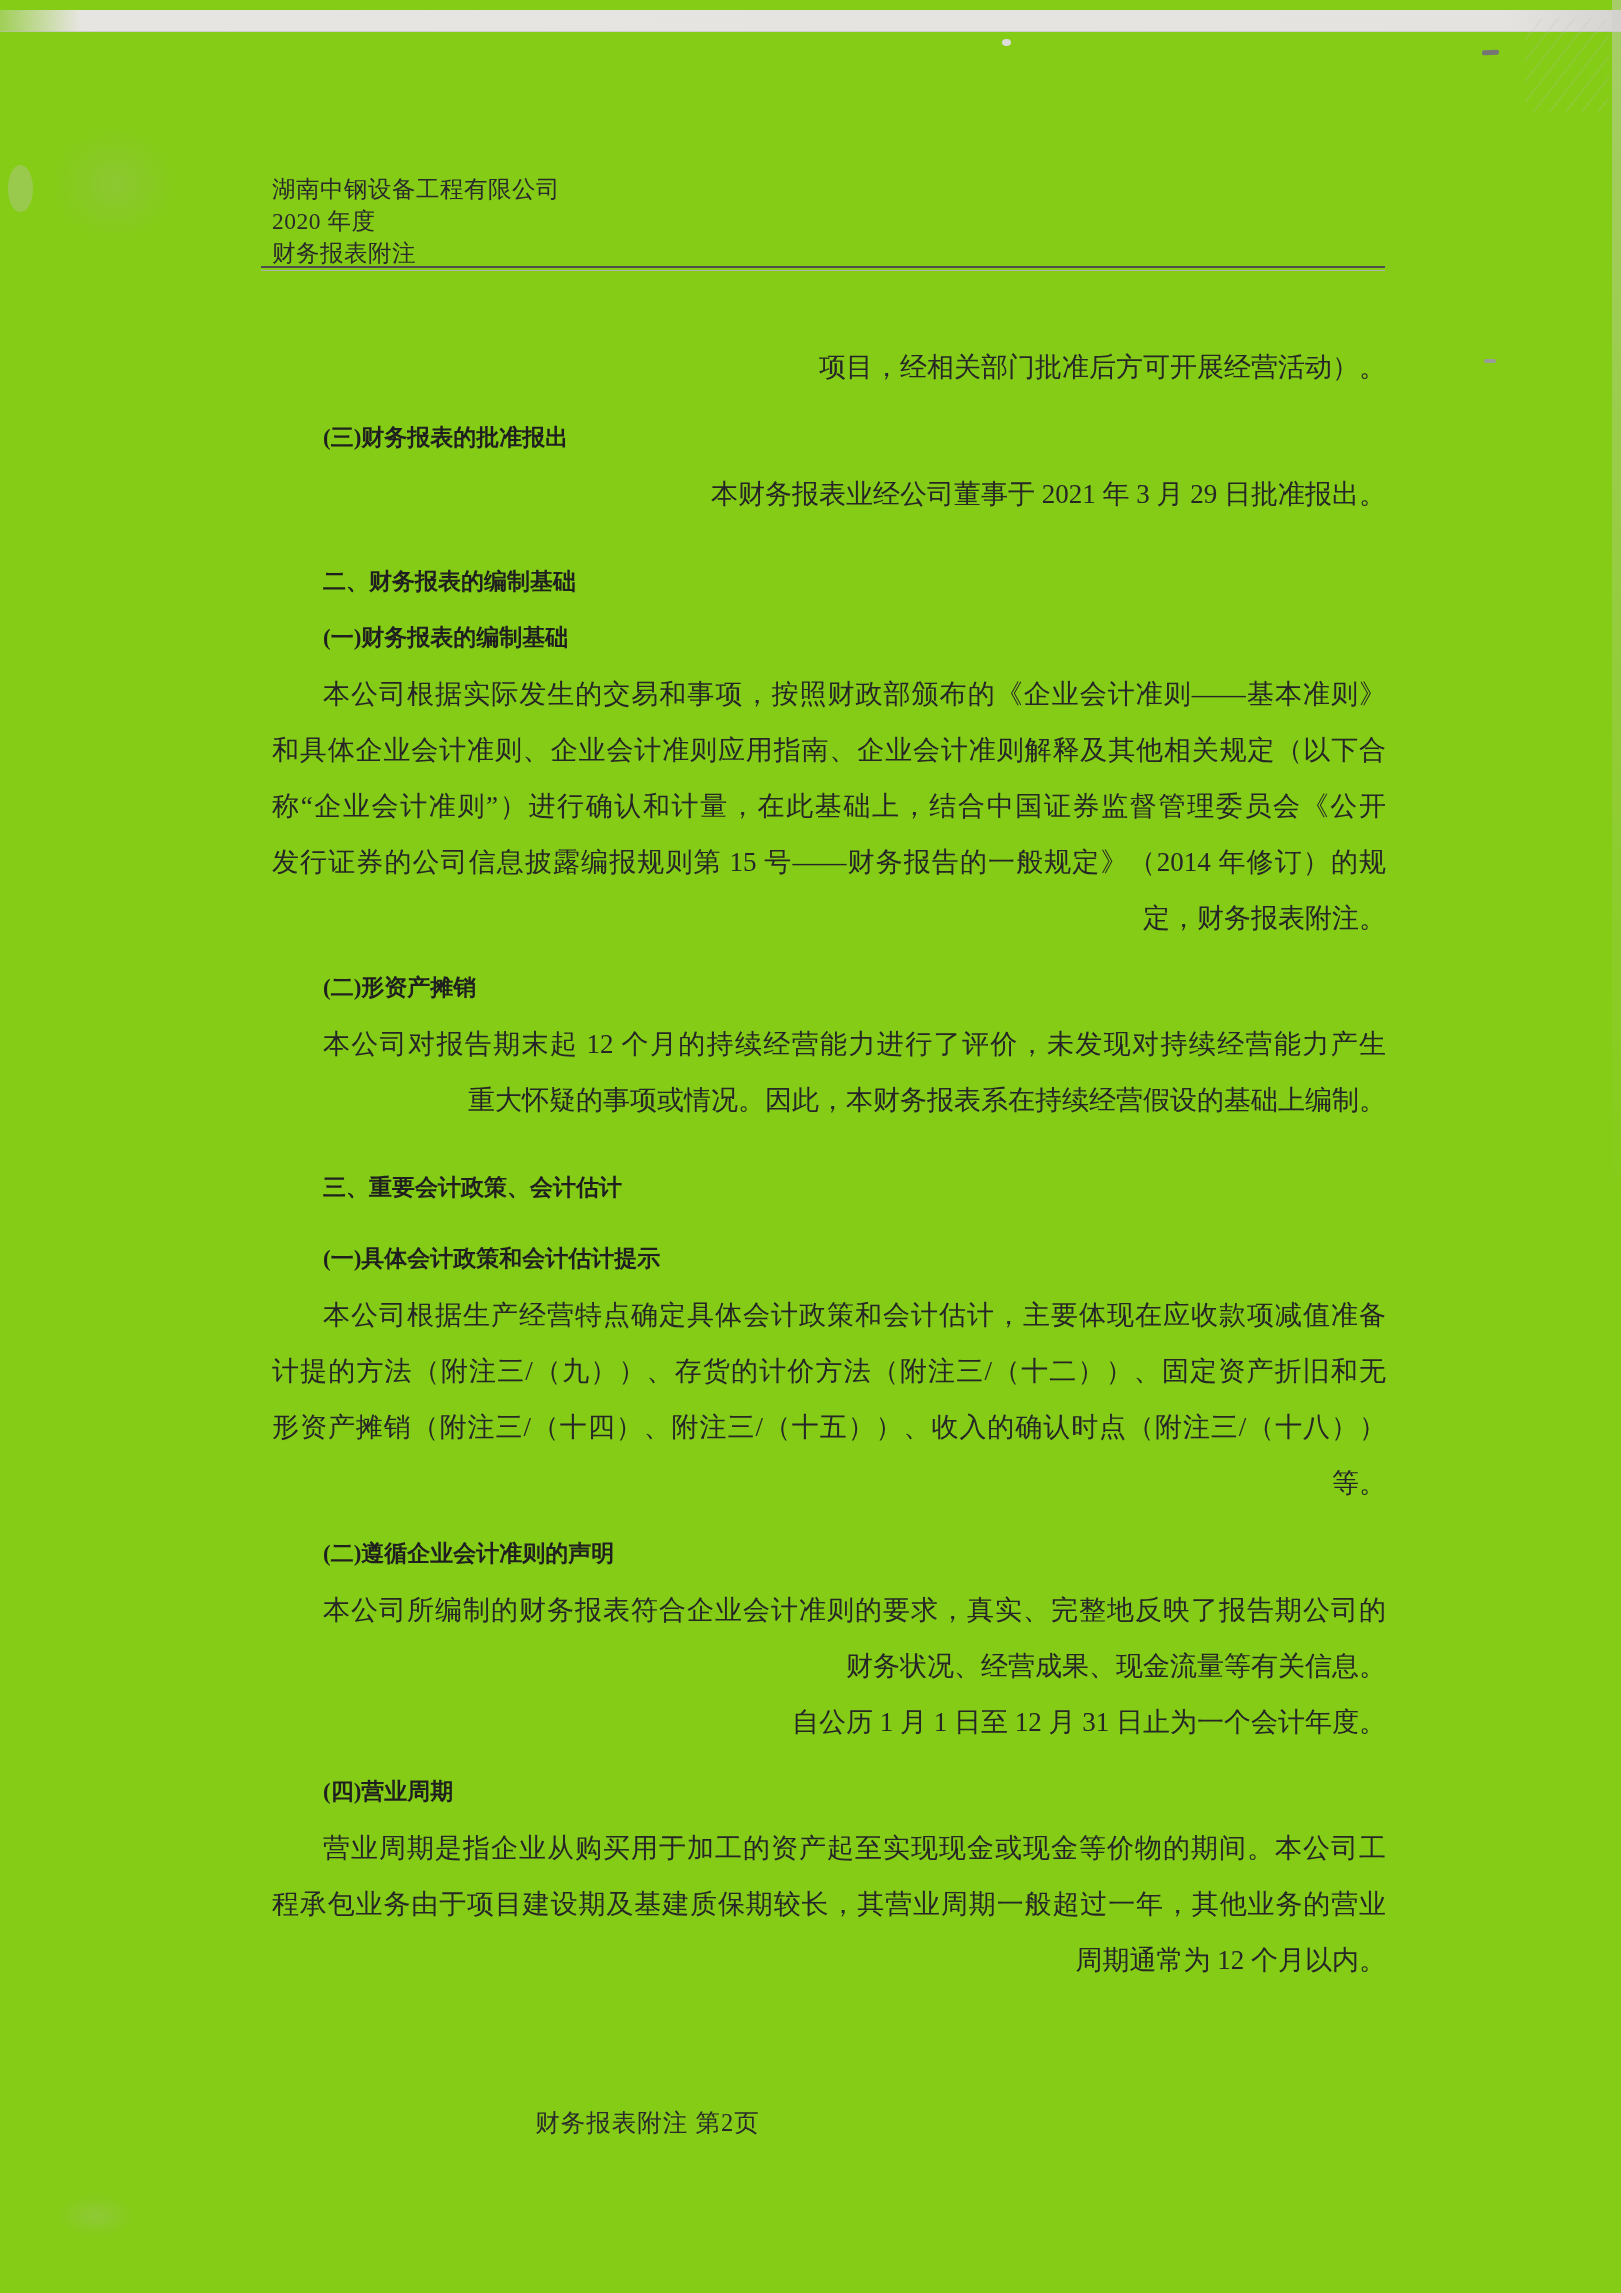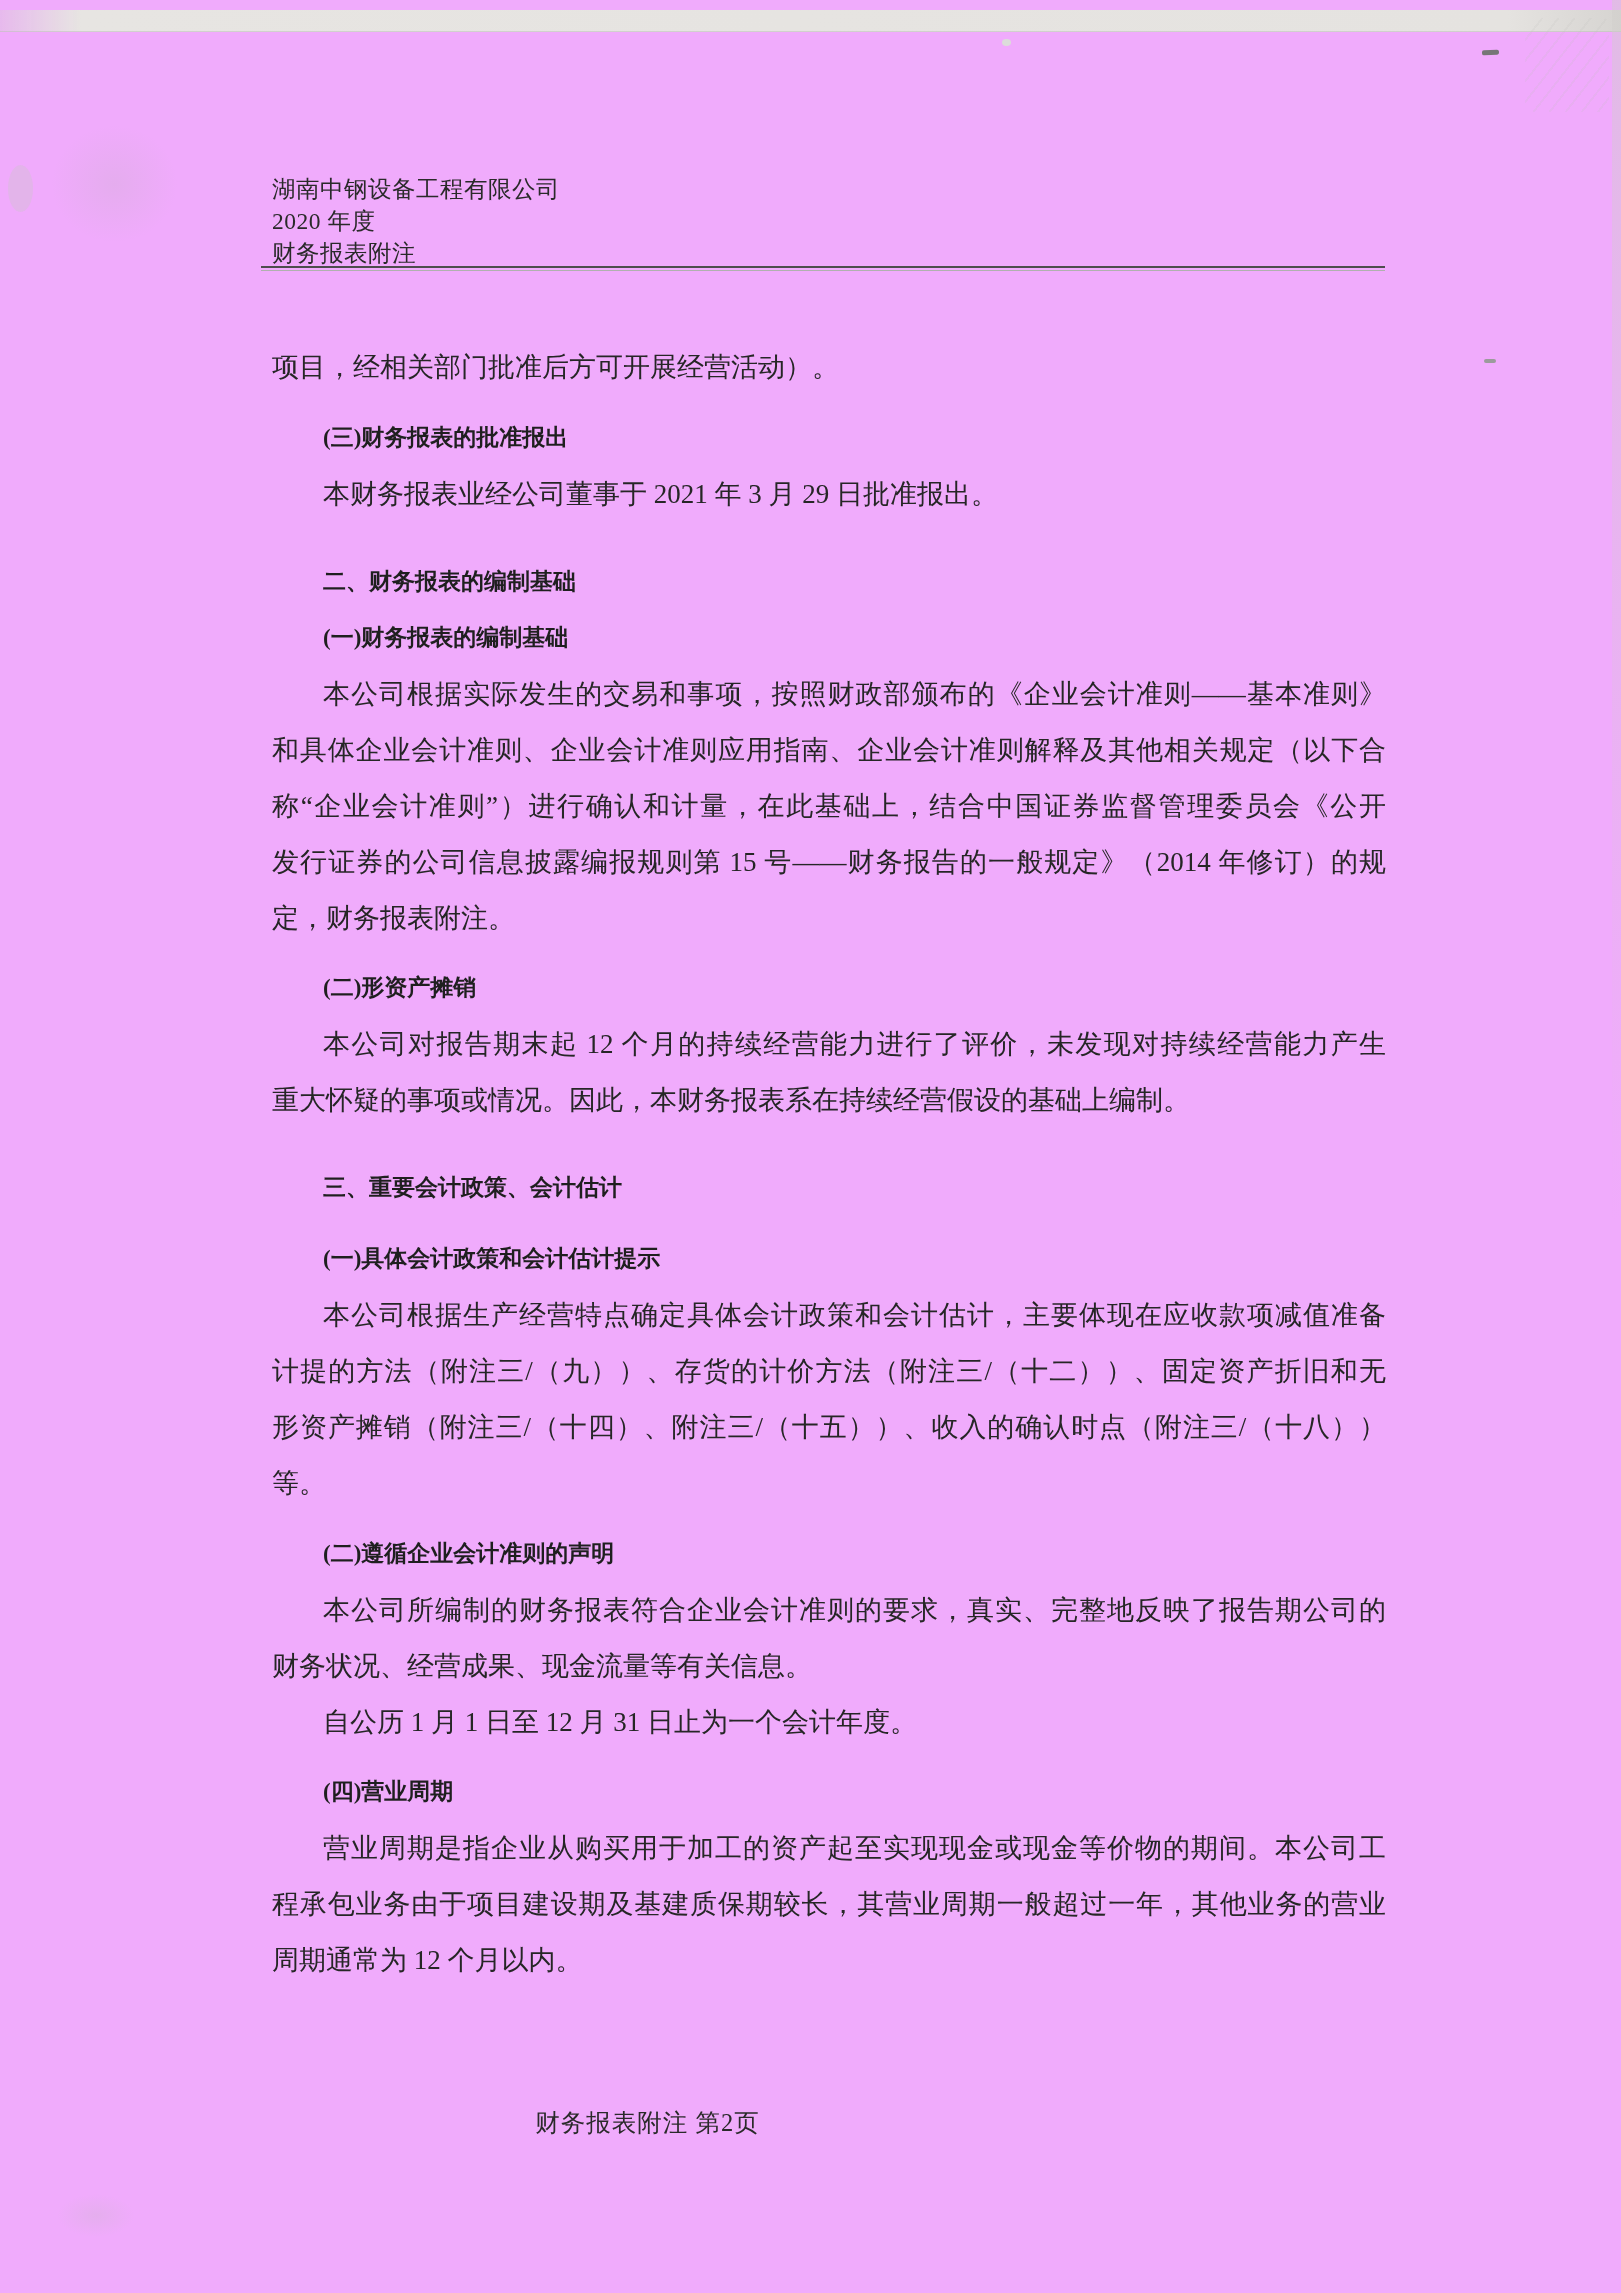--- a/index.html
+++ b/index.html
@@ -1,18 +1,18 @@
 <!DOCTYPE html>
 <html><head>
 <meta charset="utf-8">
 <style>
   html,body{margin:0;padding:0;background:#d9d9d9;}
   .page{
     position:relative;width:1621px;height:2294px;margin:0 auto;
-    background:#f0abfc;overflow:hidden;
+    background:#84cc16;overflow:hidden;
     font-family:"Liberation Serif","DejaVu Serif",serif;
     color:#242424;
   }
   
   .scan-band{position:absolute;left:0;top:9.8px;width:1621px;height:21.6px;
     background:linear-gradient(90deg,rgba(214,212,209,.35) 0,#e7e5e2 5%,#e5e3e0 93%,#d6d4d1 100%);
     border-bottom:1px solid rgba(190,188,185,.5);}
   .dash-1{position:absolute;left:1482px;top:50px;width:16.7px;height:4.9px;background:#767676;border-radius:2px;transform:rotate(-3deg);}
   .dash-2{position:absolute;left:1484px;top:359px;width:11.8px;height:3.9px;background:#9b9b9b;border-radius:2px;}
   .speck-1{position:absolute;left:1002px;top:39px;width:8.8px;height:6.9px;background:#dcdcda;border-radius:50%;}
@@ -26,21 +26,21 @@
   .edge-right{position:absolute;left:1612px;top:0;width:8.8px;height:1225px;
     background:linear-gradient(180deg,rgba(208,206,203,.45),transparent);}
   
   .hdr{position:absolute;left:272px;top:173px;font-size:23.5px;line-height:32px;letter-spacing:0.5px;color:#2a2a2a;}
   .rule{position:absolute;left:261px;top:266px;width:1124px;height:5.9px;
     background:linear-gradient(#4d4d4d 0 2px,transparent 2px 3.9px,#b0b0ae 3.9px 4.9px,transparent 4.9px);}
   
   .doc{position:absolute;left:272px;top:339px;width:1114px;}
   .ln{height:56px;line-height:56px;font-size:27px;letter-spacing:0;color:#262626;}
   .full{text-align:justify;text-align-last:justify;}
-  .end{text-align:left;}
+  .end{text-align:right;}
   .ind{text-indent:51px;}
   .h2,.h3{font-weight:bold;padding-left:51px;font-size:23px;color:#1f1f1f;}
   .h2{margin-top:32px;}
   .h3{margin-top:14.7px;}
   .h3.tight{margin-top:0;}
   
   .ftr{position:absolute;left:0;top:2103px;width:1295px;text-align:center;
     font-size:24.5px;line-height:39px;color:#2a2a2a;letter-spacing:1px;}
 </style>
 </head>

